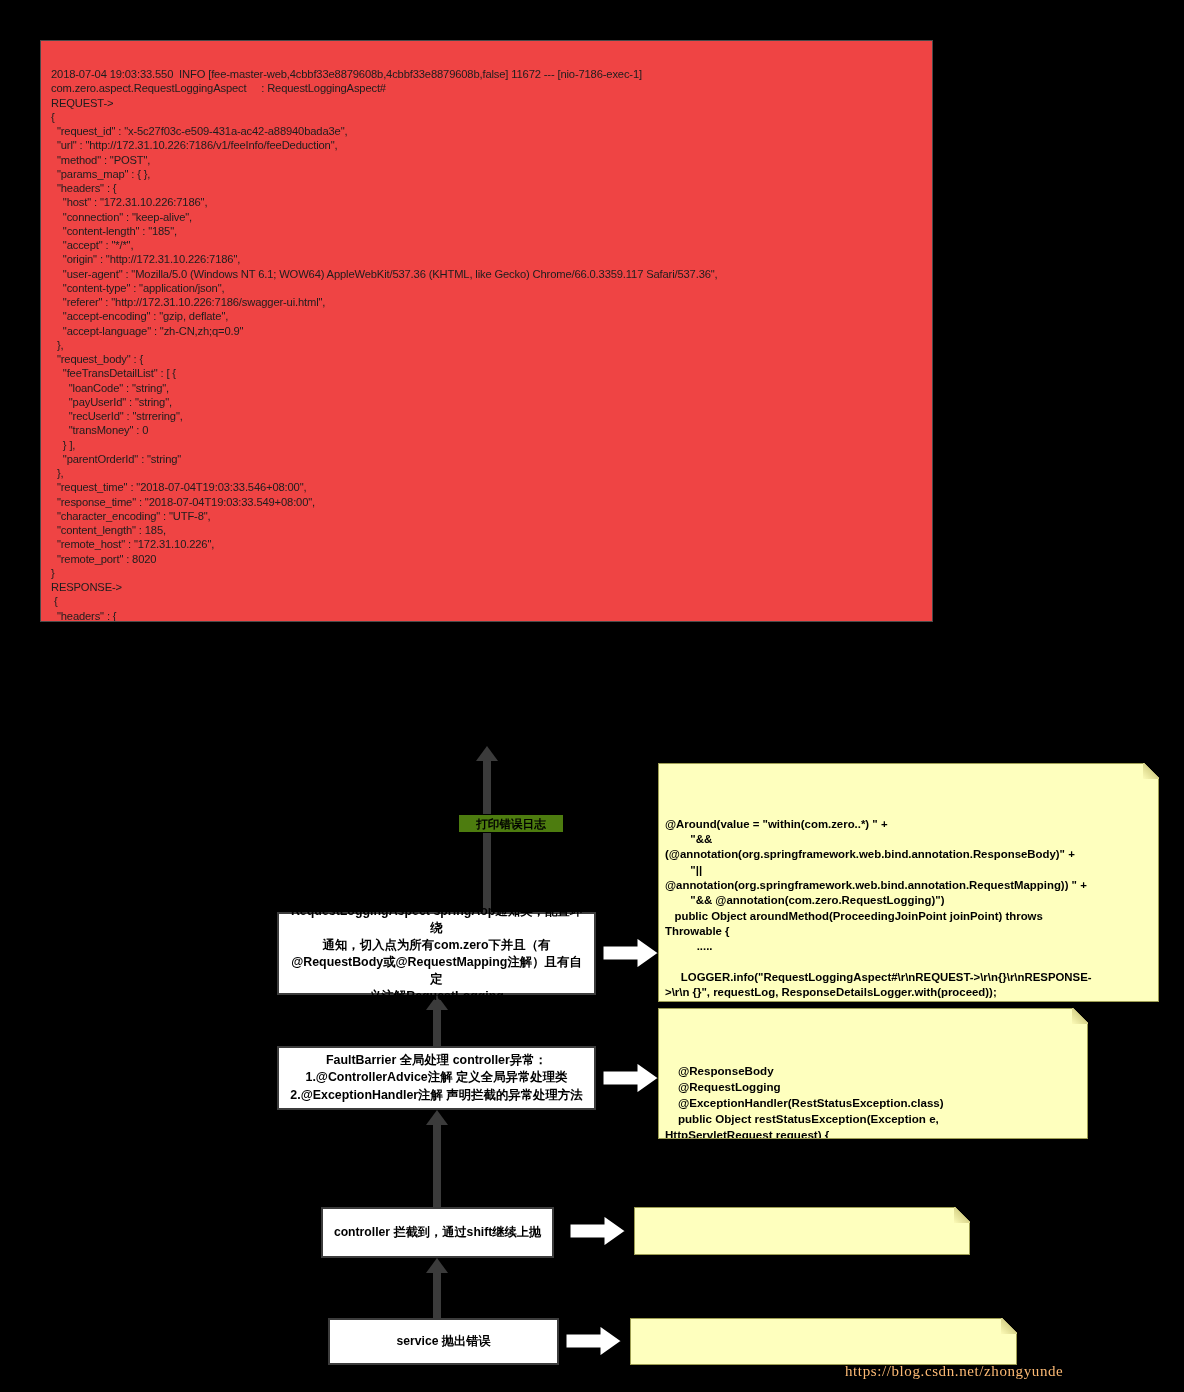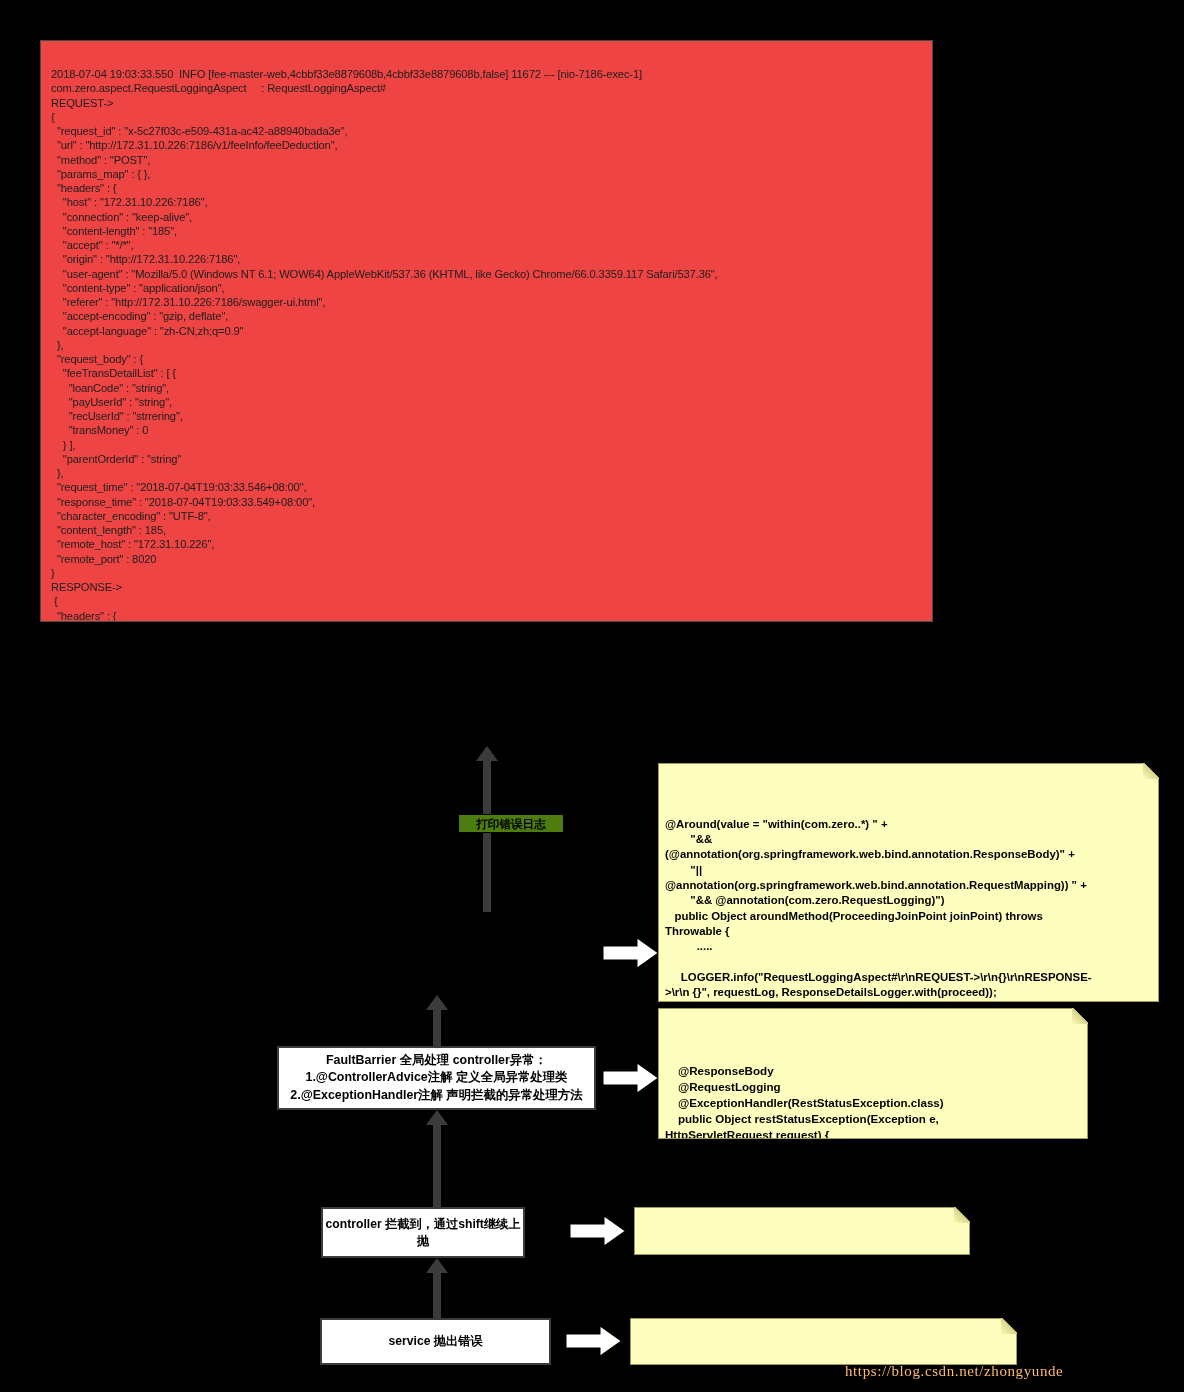--- a/index.html
+++ b/index.html
@@ -71,25 +71,25 @@
   #box-faultbarrier {
     left: 277px; top: 1046px;
     width: 319px; height: 64px;
     font-size: 12.4px;
     line-height: 17.5px;
     padding: 0 6px;
     text-align: center;
   }
   #box-controller {
     left: 321px; top: 1207px;
-    width: 204px; height: 51px;
+    width: 233px; height: 51px;
     font-size: 12.2px;
   }
   #box-service {
-    left: 320px; top: 1318px;
+    left: 328px; top: 1318px;
     width: 231px; height: 47px;
     font-size: 12.2px;
   }
 
   
   .note {
     position: absolute;
     background: #feffbe;
     border-left: 1px solid #9d9d52;
     border-bottom: 1px solid #9d9d52;
@@ -300,20 +300,24 @@
   <div class="varrow" id="varrow-ctrl">
     <div class="head"></div>
     <div class="shaft"></div>
   </div>
 
   <div class="varrow" id="varrow-svc">
     <div class="head"></div>
     <div class="shaft"></div>
   </div>
 
+  <div class="fbox" id="box-aspect">RequestLoggingAspect springAop通知类，配置环绕
+通知，切入点为所有com.zero下并且（有
+@RequestBody或@RequestMapping注解）且有自定
+义注解RequestLogging</div>
   <div class="fbox" id="box-faultbarrier">FaultBarrier 全局处理 controller异常：
 1.@ControllerAdvice注解 定义全局异常处理类
 2.@ExceptionHandler注解 声明拦截的异常处理方法</div>
   <div class="fbox" id="box-controller">controller 拦截到，通过shift继续上抛</div>
   <div class="fbox" id="box-service">service 抛出错误</div>
 
   <div class="harrow" id="harrow-aspect">
     <svg width="62" height="38" viewBox="0 0 62 38" xmlns="http://www.w3.org/2000/svg">
       <polygon points="2,11 36,11 36,2 60,19 36,36 36,27 2,27" fill="#ffffff" stroke="#000000" stroke-width="3"></polygon>
     </svg>

